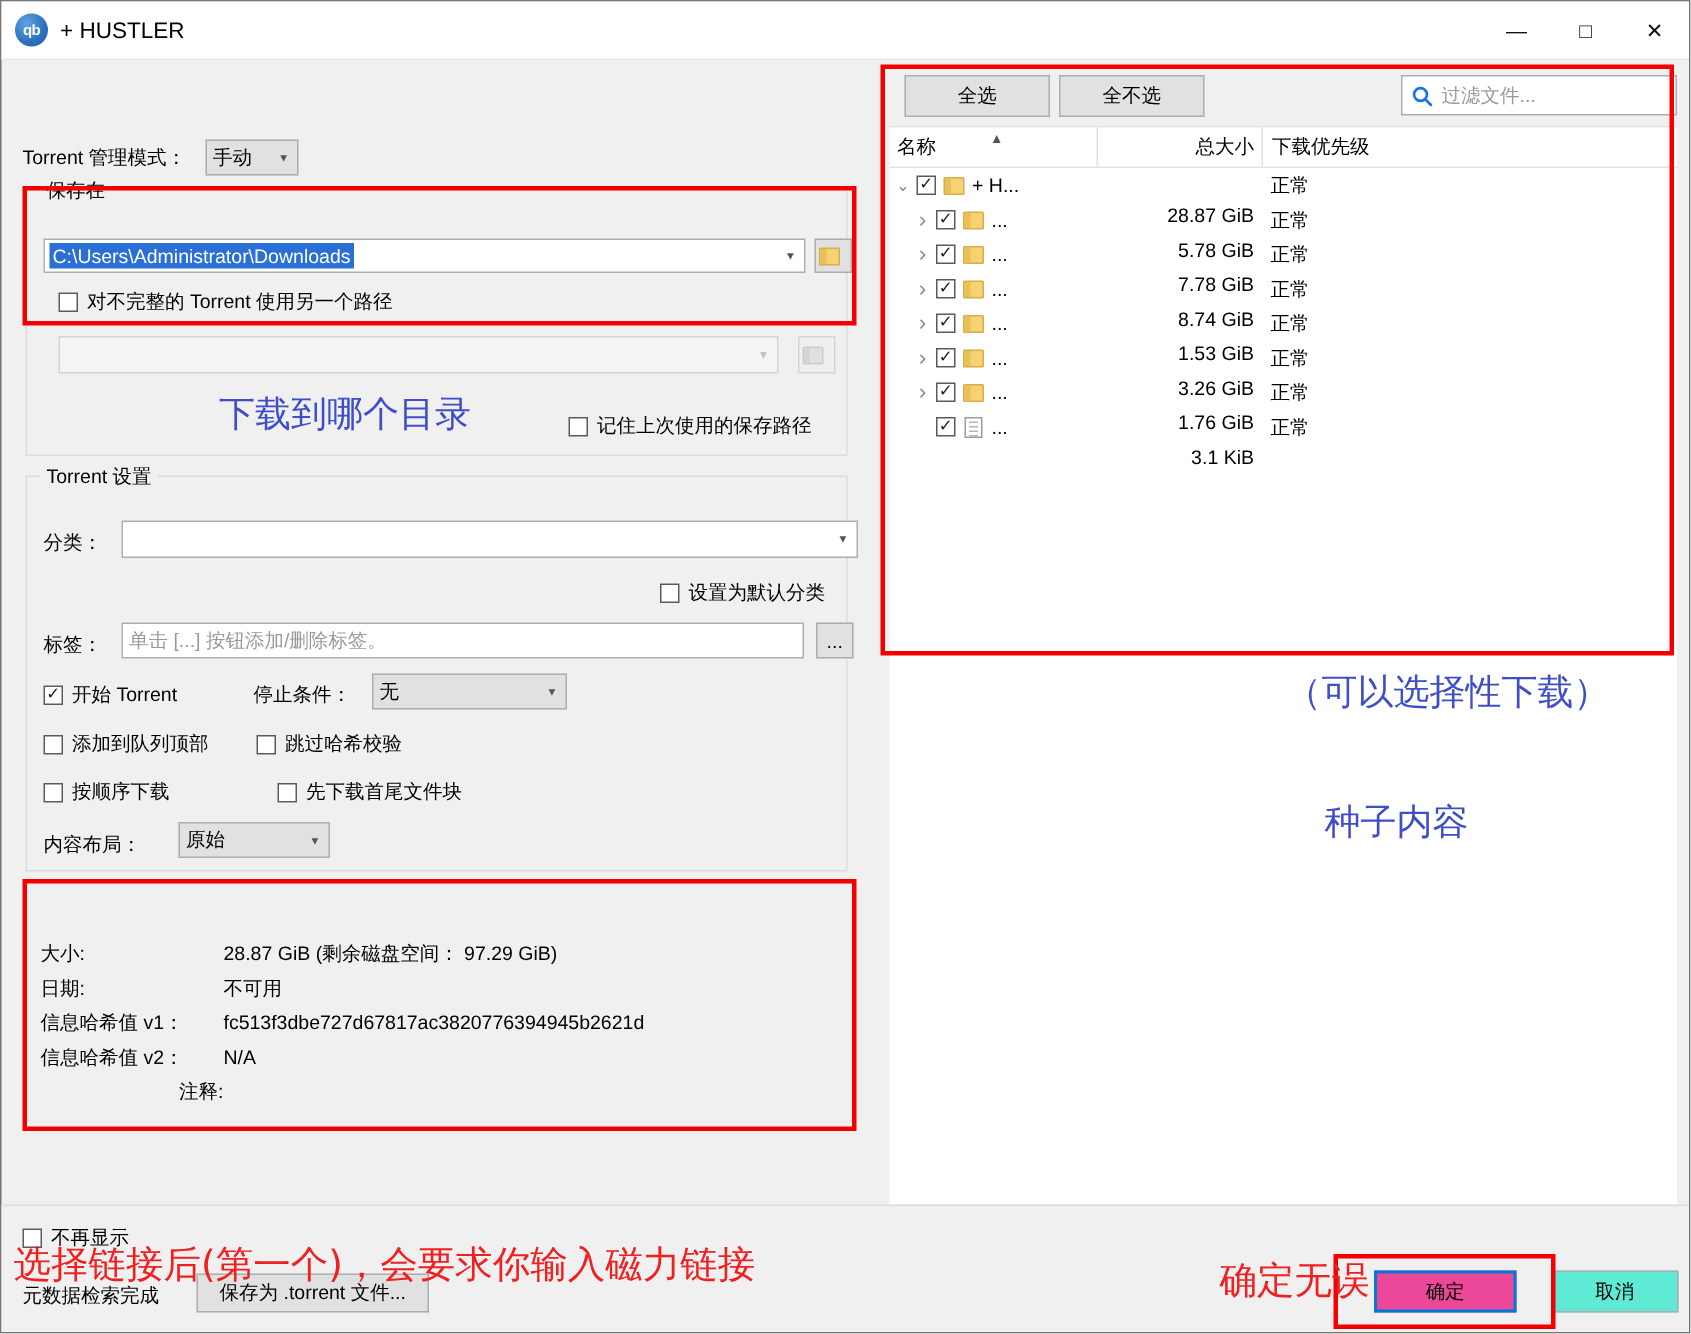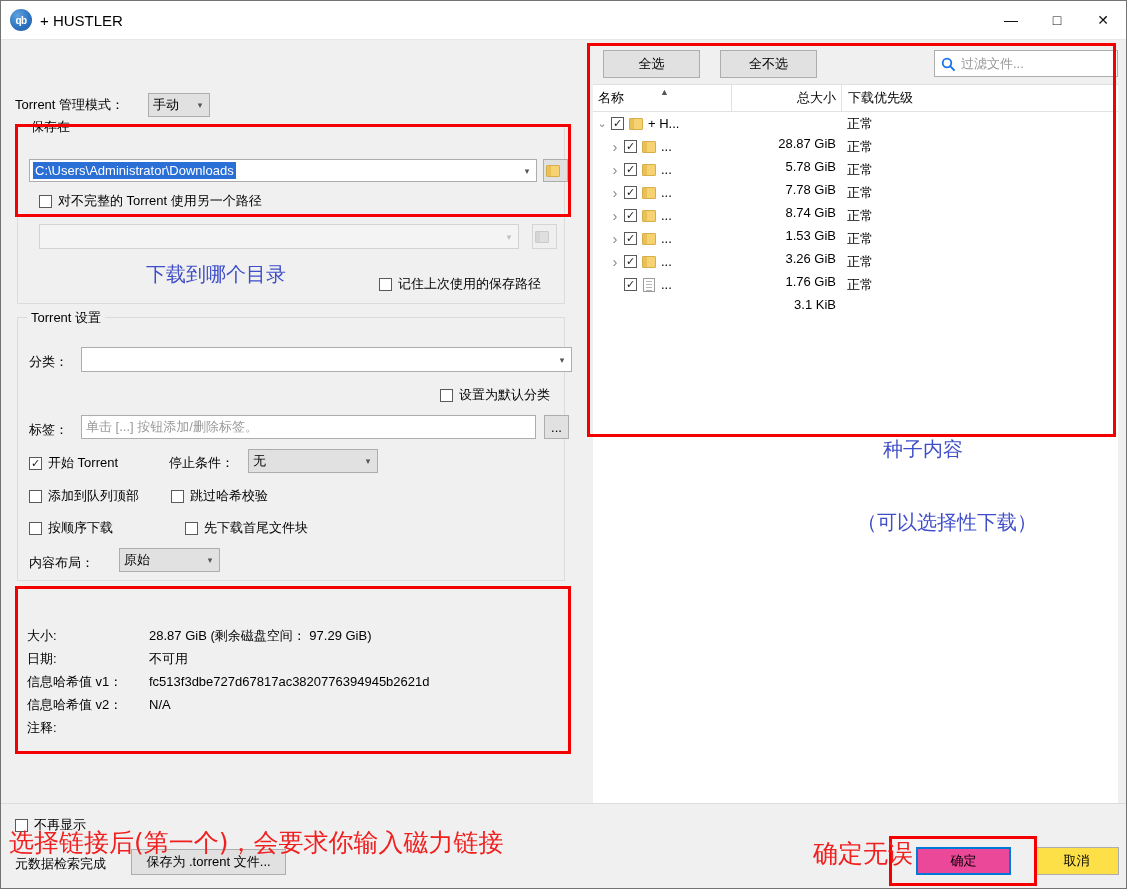--- a/index.html
+++ b/index.html
@@ -95,21 +95,21 @@
     position:absolute;top:-9px;left:9px;background:#f0f0f0;
     padding:0 4px;font-size:13px;color:#000;white-space:nowrap;
   }
 
   
   .redbox{
     position:absolute;border:3px solid #f40000;
     box-sizing:border-box;pointer-events:none;z-index:40;
   }
   .anno-blue{
-    position:absolute;color:#3f4ec8;font-size:20px;
+    position:absolute;color:#3f4ec8;font-size:24px;
     font-family:"DejaVu Sans","Liberation Sans",sans-serif;
     white-space:pre;line-height:1.22;z-index:45;
   }
   .anno-red{
     position:absolute;color:#f02020;font-size:25px;
     font-family:"DejaVu Sans","Liberation Sans",sans-serif;
     white-space:pre;line-height:1.3;z-index:45;
   }
 
   
@@ -172,21 +172,21 @@
   
   .footer{height:84px;min-height:84px;position:relative;background:#f0f0f0;border-top:1px solid #dcdcdc;}
   .ok-btn{
     position:absolute;left:915px;top:846px;width:95px;height:28px;
     background:#ec4899;border:2px solid #0078d7;
     display:flex;align-items:center;justify-content:center;font-size:13px;
     box-sizing:border-box;z-index:30;
   }
   .cancel-btn{
     position:absolute;left:1033px;top:846px;width:85px;height:28px;
-    background:#fde047;border:1px solid #adadad;
+    background:#5eead4;border:1px solid #adadad;
     display:flex;align-items:center;justify-content:center;font-size:13px;
     box-sizing:border-box;z-index:30;
   }
 </style>
 </head>
 <body>
 
 <div id="app">
 
   <div class="titlebar">
@@ -200,21 +200,21 @@
       <div class="tb-btn close">✕</div>
     </div>
   </div>
 
   <div class="content">
 
     <div class="left-pane">
 
       <div class="row" style="position:absolute;left:14px;top:53px;">
         <span class="label">Torrent 管理模式：</span>
-        <div class="combo flat" style="width:62px;margin-left:24px;">
+        <div class="combo flat" style="width:62px;margin-left:13px;">
           <span class="txt">手动</span>
           <span class="arrow">▾</span>
         </div>
       </div>
 
       <div class="groupbox" style="left:16px;top:86px;width:548px;height:178px;">
         <span class="gb-title">保存在</span>
       </div>
 
       <div class="combo" style="position:absolute;left:28px;top:119px;width:508px;height:23px;">
@@ -311,21 +311,21 @@
             <span class="label">不可用</span>
           </div>
           <div class="row" style="height: 23px;">
             <span class="label" style="width: 122px; flex: 0 0 auto;">信息哈希值 v1：</span>
             <span class="label">fc513f3dbe727d67817ac3820776394945b2621d</span>
           </div>
           <div class="row" style="height: 23px;">
             <span class="label" style="width: 122px; flex: 0 0 auto;">信息哈希值 v2：</span>
             <span class="label">N/A</span>
           </div>
-          <div class="row" style="height: 23px;">
+          <div class="row" style="height: 23px; text-align: right;">
             <span class="label" style="width: 122px; flex: 0 0 auto;">注释:</span>
             <span class="label"></span>
           </div>
         </div>
 
       <div class="anno-red" style="left:8px;top:722px;">
         <div>选择链接后(第一个)，会要求你输入磁力链接</div>
         
       </div>
 
@@ -333,21 +333,21 @@
       <div class="redbox" style="left:14px;top:546px;width:556px;height:168px;"></div>
     </div>
 
     <div class="splitter"></div>
 
     <div class="right-pane">
       <div class="filelist-wrap">
 
         <div class="fl-toolbar">
           <div class="fl-btn" style="left:10px;top:0;">全选</div>
-          <div class="fl-btn" style="left:127px;top:0;">全不选</div>
+          <div class="fl-btn" style="left:113px;top:0;">全不选</div>
           <div class="fl-filter">
             <span style="width:26px;display:flex;align-items:center;justify-content:center;">
               <svg width="14" height="14" viewBox="0 0 14 14">
                   <circle cx="6" cy="6" r="4.3" fill="none" stroke="#1a73e8" stroke-width="1.8"></circle>
                   <line x1="9.2" y1="9.2" x2="13" y2="13" stroke="#1a73e8" stroke-width="1.8" stroke-linecap="round"></line>
                 </svg>
             </span>
             <span class="ph">过滤文件...</span>
           </div>
         </div>
@@ -447,22 +447,22 @@
                   <span class="ico-file"></span>
                   <span>...</span>
                 </div>
                 <div class="tr-size">3.1 KiB</div>
                 <div class="tr-prio">正常</div>
               </div>
             </div>
         </div>
 
         <div class="anno-blue" style="left:272px;top:348px;text-align:left;">
+          <div>（可以选择性下载）</div>
           <div style="text-indent:26px;">种子内容</div>
-          <div>（可以选择性下载）</div>
         </div>
 
         <div class="anno-red" style="left:228px;top:733px;">
           <div>确定无误</div>
           
         </div>
 
         <div class="redbox" style="left:2px;top:3px;width:529px;height:394px;"></div>
       </div>
     </div>

